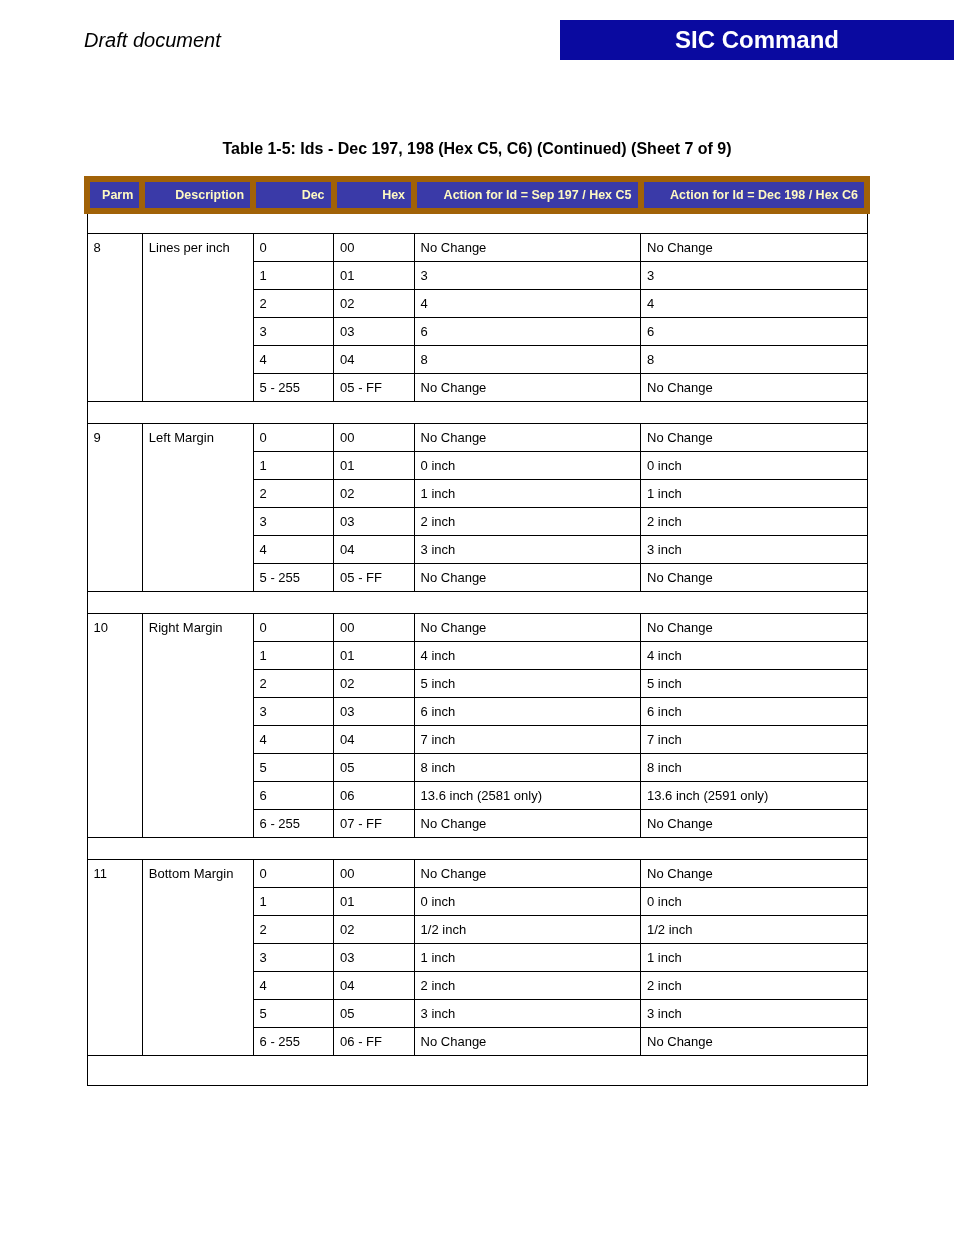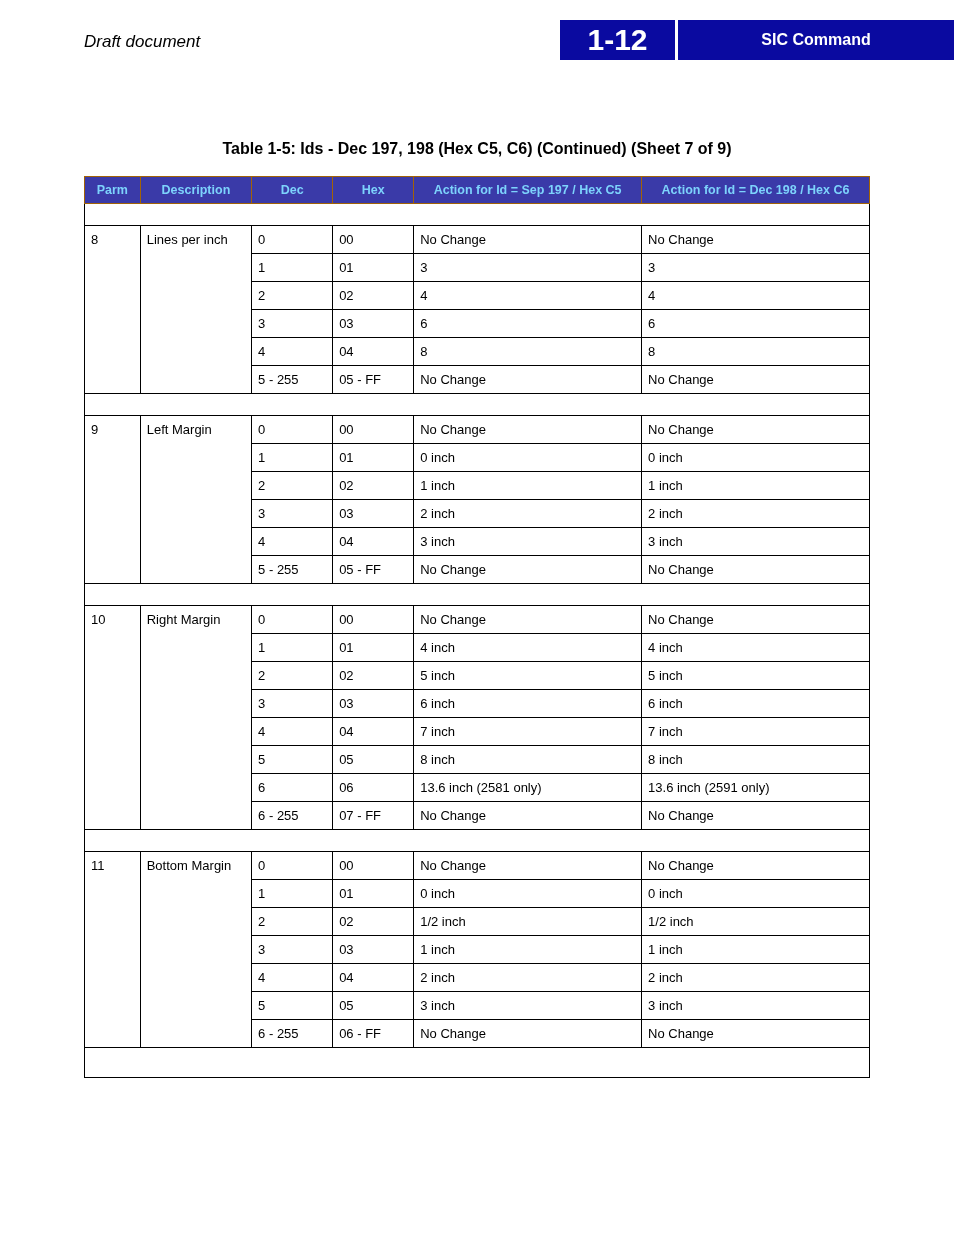--- a/index.html
+++ b/index.html
@@ -16,21 +16,21 @@
     height: 60px;
     margin-bottom: 80px;
   }
   .draft-label {
     flex: 0 0 560px;
     display: flex;
     align-items: flex-end;
     padding-left: 84px;
     padding-bottom: 8px;
     font-style: italic;
-    font-size: 17px;
+    font-size: 20px;
     color: #000;
   }
   .page-badge {
     flex: 0 0 118px;
     background: #0a0aa0;
     display: flex;
     align-items: center;
     justify-content: center;
     color: #fff;
     font-weight: bold;
@@ -42,46 +42,46 @@
     margin-top: 20px;
   }
   .title-block {
     flex: 1;
     background: #0a0aa0;
     display: flex;
     align-items: center;
     justify-content: center;
     color: #fff;
     font-weight: bold;
-    font-size: 16px;
+    font-size: 24px;
     margin-top: 20px;
   }
   .table-caption {
     text-align: center;
     font-weight: bold;
     font-size: 16px;
     margin-bottom: 18px;
   }
   .table-wrap {
     padding: 0 84px 0 84px;
     margin-top: 32px;
   }
   table {
     border-collapse: collapse;
     width: 100%;
     table-layout: fixed;
     font-size: 13px;
   }
   th {
     background: #3a3aa8;
-    color: #7dd3fc;
-    text-align: center;
+    color: #fef9c3;
+    text-align: right;
     font-weight: bold;
     padding: 6px 6px;
-    border: 1px solid #a16207;
+    border: 6px solid #a16207;
     vertical-align: middle;
     font-size: 12.5px;
   }
   td {
     border: 1px solid #000;
     padding: 6px 6px;
     vertical-align: top;
     font-size: 13px;
   }
   col.c-parm { width: 55px; }
@@ -105,21 +105,20 @@
     border-bottom: 1px solid #000;
     height: 30px;
     padding: 0;
   }
 </style>
 </head>
 <body>
 
 <div class="header-row">
   <div class="draft-label">Draft document</div>
-  <div class="page-badge">1-12</div>
   <div class="title-block">SIC Command</div>
 </div>
 
 <div class="table-wrap">
   <div class="table-caption">Table 1-5:  Ids - Dec 197, 198 (Hex C5, C6) (Continued) (Sheet 7 of 9)</div>
 
   <table>
     <colgroup>
       <col class="c-parm">
         <col class="c-desc">

